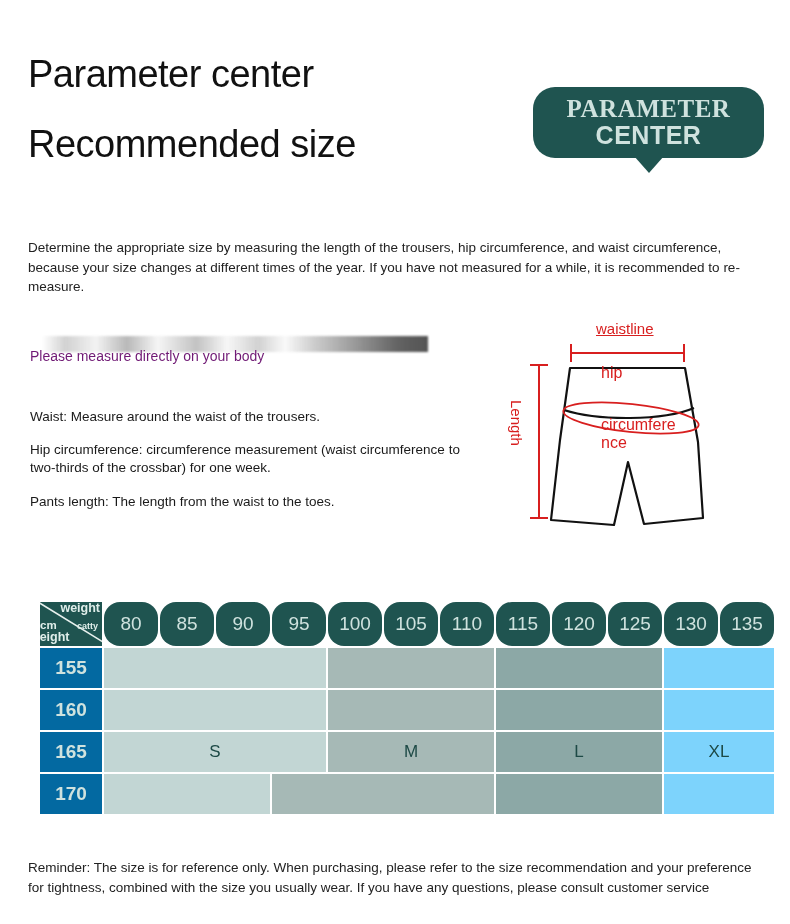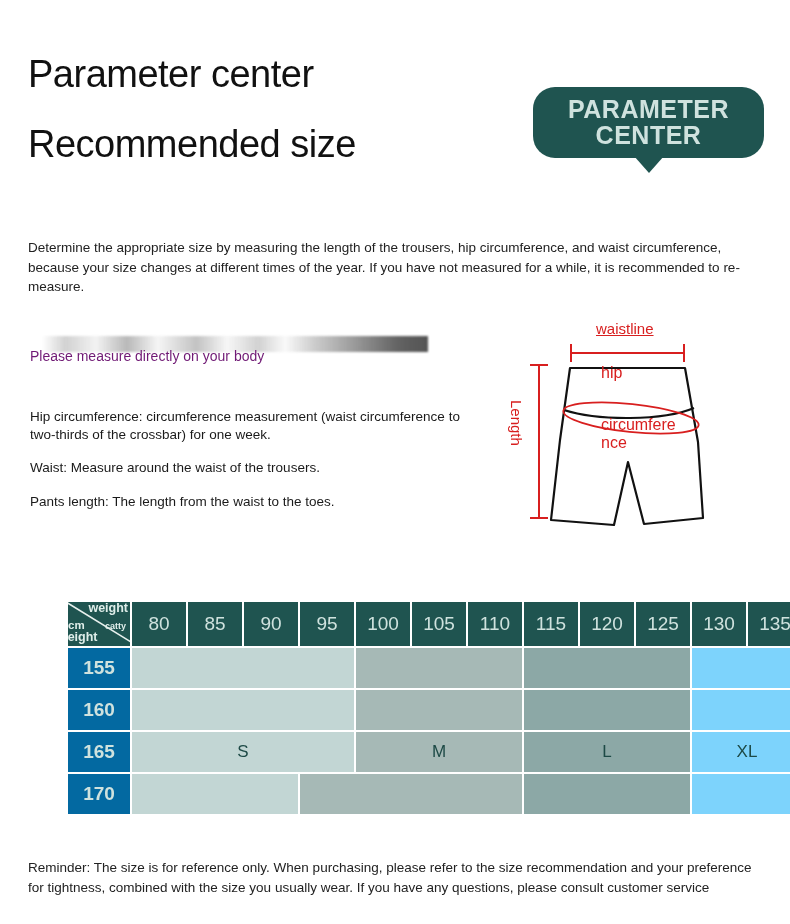--- a/index.html
+++ b/index.html
@@ -24,21 +24,21 @@
   
   .badge-wrap{position:absolute;left:533px;top:87px;width:231px;}
   .badge{
     background:#1f5450;border-radius:22px;
     padding:9px 0 10px 0;text-align:center;position:relative;
   }
   .badge-line{
     color:#cfe2de;font-weight:bold;letter-spacing:0.5px;
     line-height:1.04;
   }
-  .badge-l1{font-size:25px;}
+  .badge-l1{font-size:25px;font-family:Liberation Serif, serif;}
   .badge-l2{font-size:25px;}
   .badge-tail{
     position:absolute;left:50%;bottom:-15px;transform:translateX(-50%);
     width:0;height:0;border-left:15px solid transparent;
     border-right:15px solid transparent;border-top:17px solid #1f5450;
   }
 
   
   .intro{
     position:absolute;left:28px;top:238px;width:728px;
@@ -70,31 +70,31 @@
     font-size:14px;color:#701a75;
   }
   .bullets{position:absolute;left:30px;top:408px;width:430px;}
   .bullet{font-size:13.5px;line-height:1.35;color:#1a1a1a;margin-bottom:15px;}
 
   
   .diagram{position:absolute;left:498px;top:320px;width:280px;height:230px;}
   .diagram svg{display:block;}
 
   
-  .table-wrap{position:absolute;left:38px;top:600px;width:714px;margin-left:28px;}
+  .table-wrap{position:absolute;left:38px;top:600px;width:714px;}
   table.size{
     border-collapse:separate;border-spacing:2px;
     width:714px;table-layout:fixed;
     background:#ffffff;
   }
   table.size th,table.size td{padding:0;margin:0;}
   .hd{
     background:#1f5450;color:#cfe2de;
     height:44px;text-align:center;vertical-align:middle;
-    font-size:19px;font-weight:400;
+    font-size:19px;font-weight:400;border-radius:16px;
   }
   .corner{
     background:#1f5450;position:relative;height:44px;width:62px;
     overflow:hidden;
   }
   .corner .diag{
     position:absolute;left:-6px;top:-4px;width:86px;height:56px;
   }
   .corner .t-weight{
     position:absolute;right:2px;top:-1px;font-size:12.5px;color:#dfeeea;
@@ -144,22 +144,22 @@
     </div>
   </div>
 
   <div class="intro">Determine the appropriate size by measuring the length of the trousers, hip circumference, and waist circumference, because your size changes at different times of the year. If you have not measured for a while, it is recommended to re-measure.</div>
 
   <div class="smudge"></div>
 
   <div class="measure-head">Please measure directly on your body</div>
 
   <div class="bullets">
+    <div class="bullet">Waist: Measure around the waist of the trousers.</div>
     <div class="bullet">Hip circumference: circumference measurement (waist circumference to two-thirds of the crossbar) for one week.</div>
-    <div class="bullet">Waist: Measure around the waist of the trousers.</div>
     <div class="bullet">Pants length: The length from the waist to the toes.</div>
   </div>
 
   <div class="diagram">
     <svg width="280" height="230" viewBox="0 0 280 230">
 
       <path d="M72,48 L187,48 L200,122 L205,198 L146,204 L130,142 L116,205 L53,200 L62,120 Z" fill="#ffffff" stroke="#111111" stroke-width="2.2" stroke-linejoin="round"></path>
 
       <path d="M66,90 C100,101 165,101 196,88" fill="none" stroke="#111111" stroke-width="2.2"></path>
 

